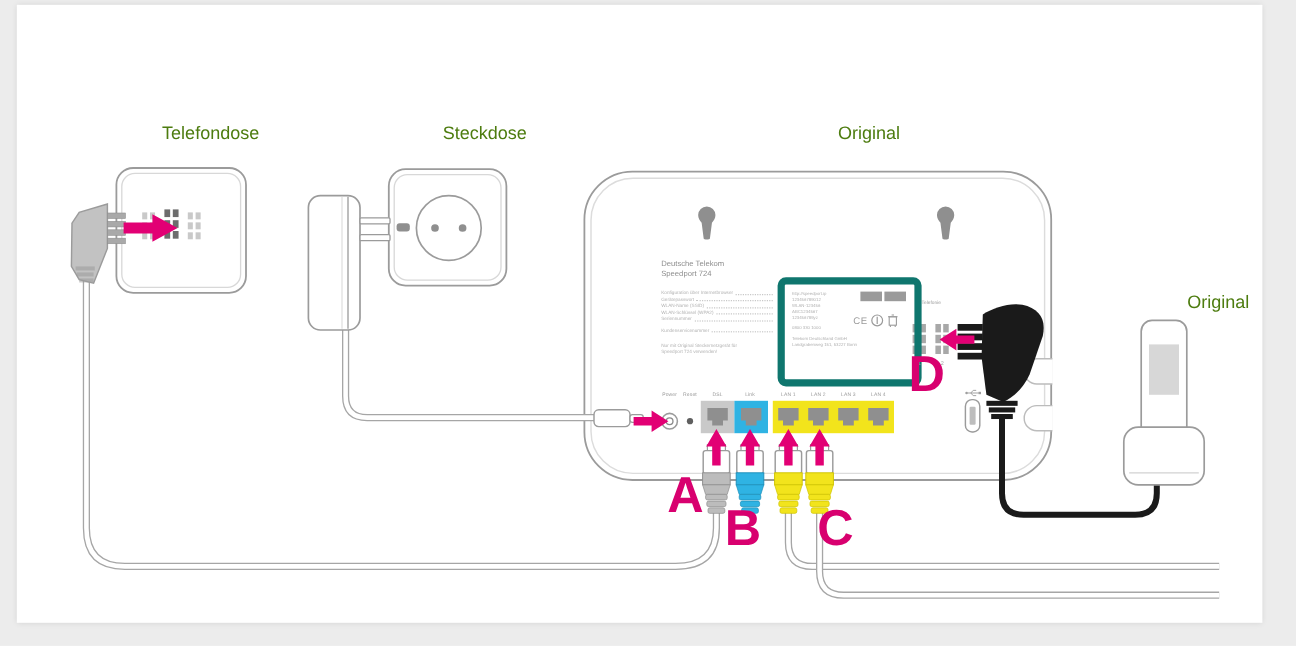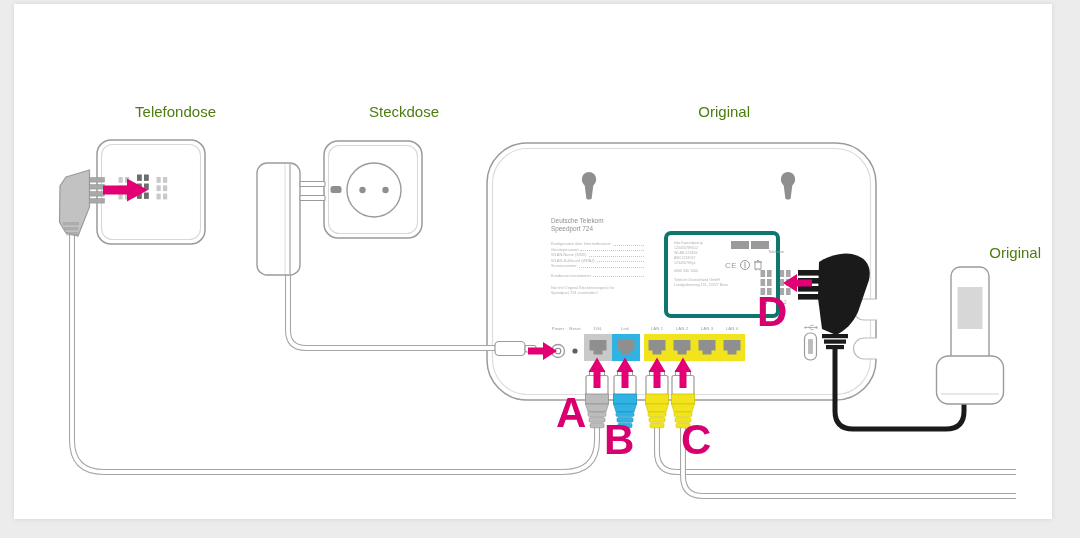--- a/index.html
+++ b/index.html
@@ -8,21 +8,21 @@
   .canvas{position:absolute;left:14px;top:4px;width:1038px;height:515px;background:#fff;
           box-shadow:0 0 5px rgba(0,0,0,.10);}
   svg{position:absolute;left:0;top:0;}
   .t-label{position:absolute;font-size:15px;color:#4d7c0f;text-align:right;width:140px;}
   .port-label{position:absolute;font-size:4.2px;color:#9a9a9a;text-align:center;width:26px;letter-spacing:0.1px;}
   .brand{position:absolute;left:551px;top:217px;font-size:6.4px;line-height:8px;color:#8f8f8f;}
   .fineprint{position:absolute;left:551px;top:241px;width:94px;}
   .fp-row{display:flex;align-items:flex-end;font-size:3.9px;line-height:5.5px;color:#b2b2b2;}
   .fp-row .dots{flex:1;border-bottom:1px dotted #c8c8c8;margin:0 1px 1px 2px;}
   .fp-note{font-size:3.9px;line-height:5.4px;color:#b2b2b2;margin-top:7px;}
-  .infobox{position:absolute;left:664px;top:231px;width:108px;height:79px;border:4px solid #0f766e;border-radius:7px;}
+  .infobox{position:absolute;left:648px;top:231px;width:108px;height:79px;border:6px solid #0f766e;border-radius:7px;}
   .ib-lines{position:absolute;left:6px;top:6px;}
   .ib-line{font-size:3.6px;line-height:5.1px;color:#b2b2b2;white-space:nowrap;}
   .ib-gap{height:3px;}
   .barcode{position:absolute;right:7px;top:6px;}
   .barcode span{display:inline-block;width:18px;height:8px;background:#9a9a9a;margin-left:2px;vertical-align:top;}
   .ce-row{position:absolute;left:57px;top:23px;font-size:8px;color:#9a9a9a;letter-spacing:0.5px;display:flex;align-items:center;}
   .step{position:absolute;font-weight:bold;font-size:42px;line-height:1;color:#d8006f;}
   .telefonie-label{position:absolute;left:756px;top:249px;width:40px;text-align:center;font-size:4px;color:#9a9a9a;}
   .tae-num{position:absolute;font-size:4.5px;color:#9a9a9a;}
 </style>

